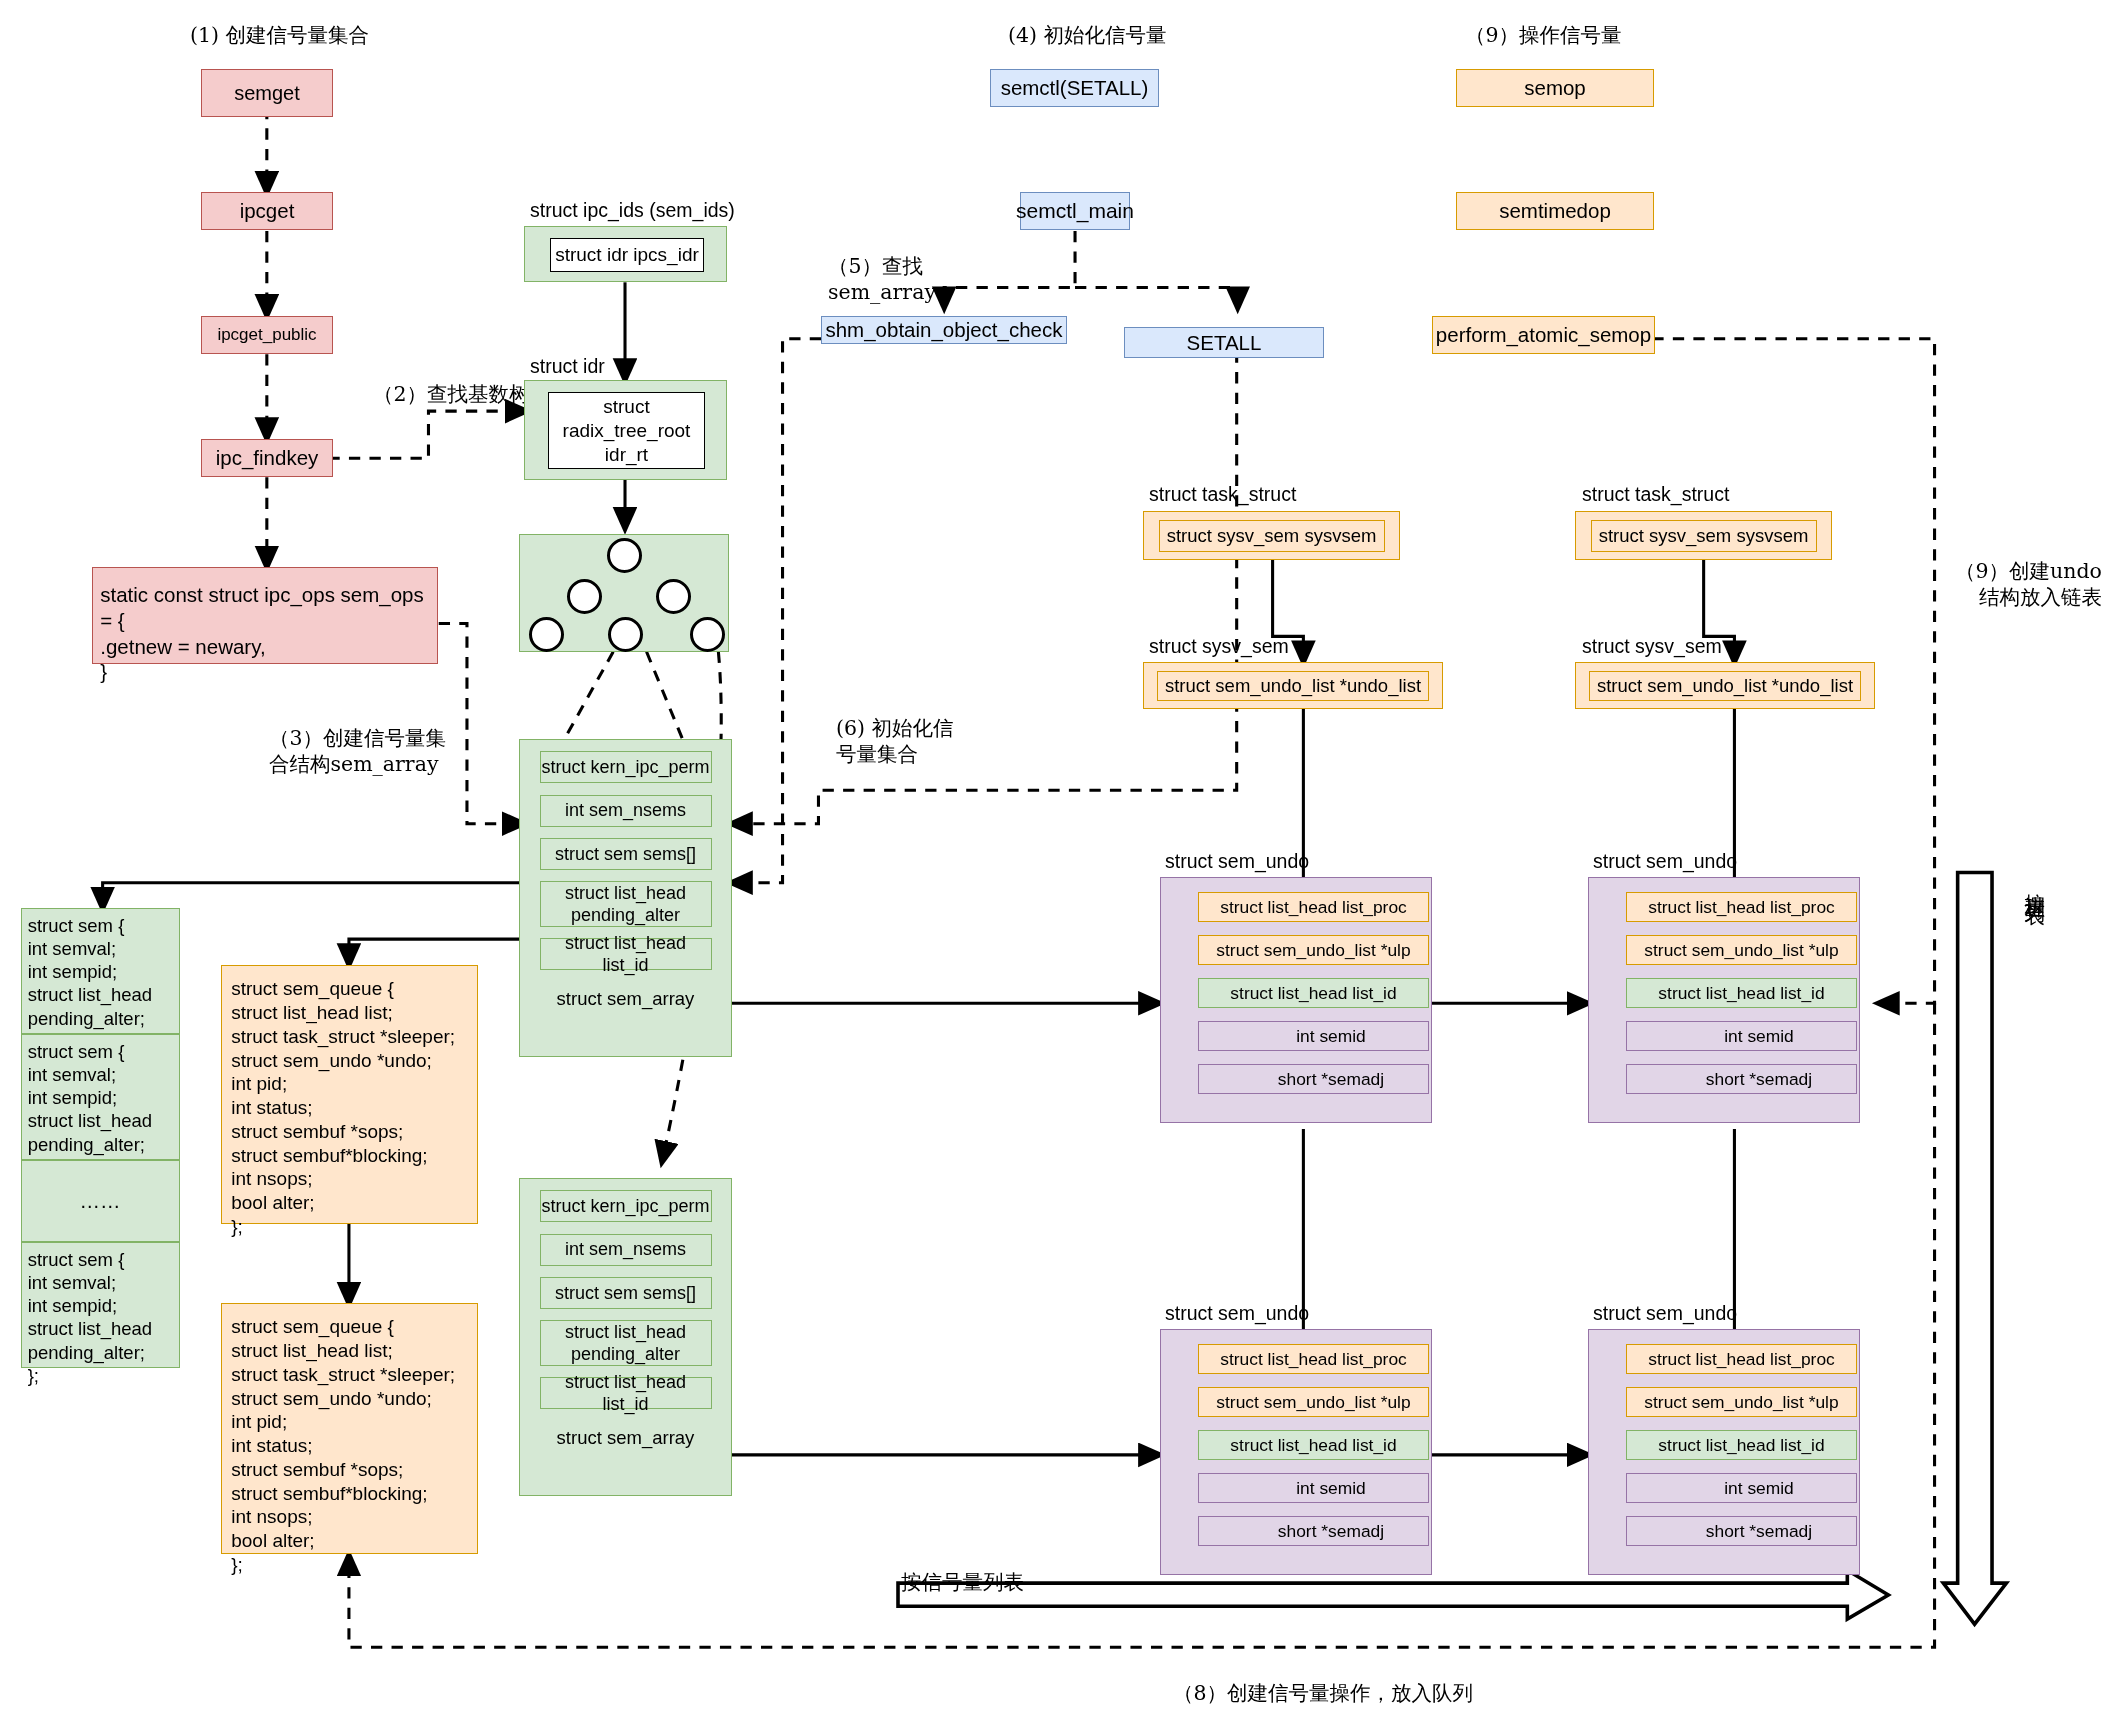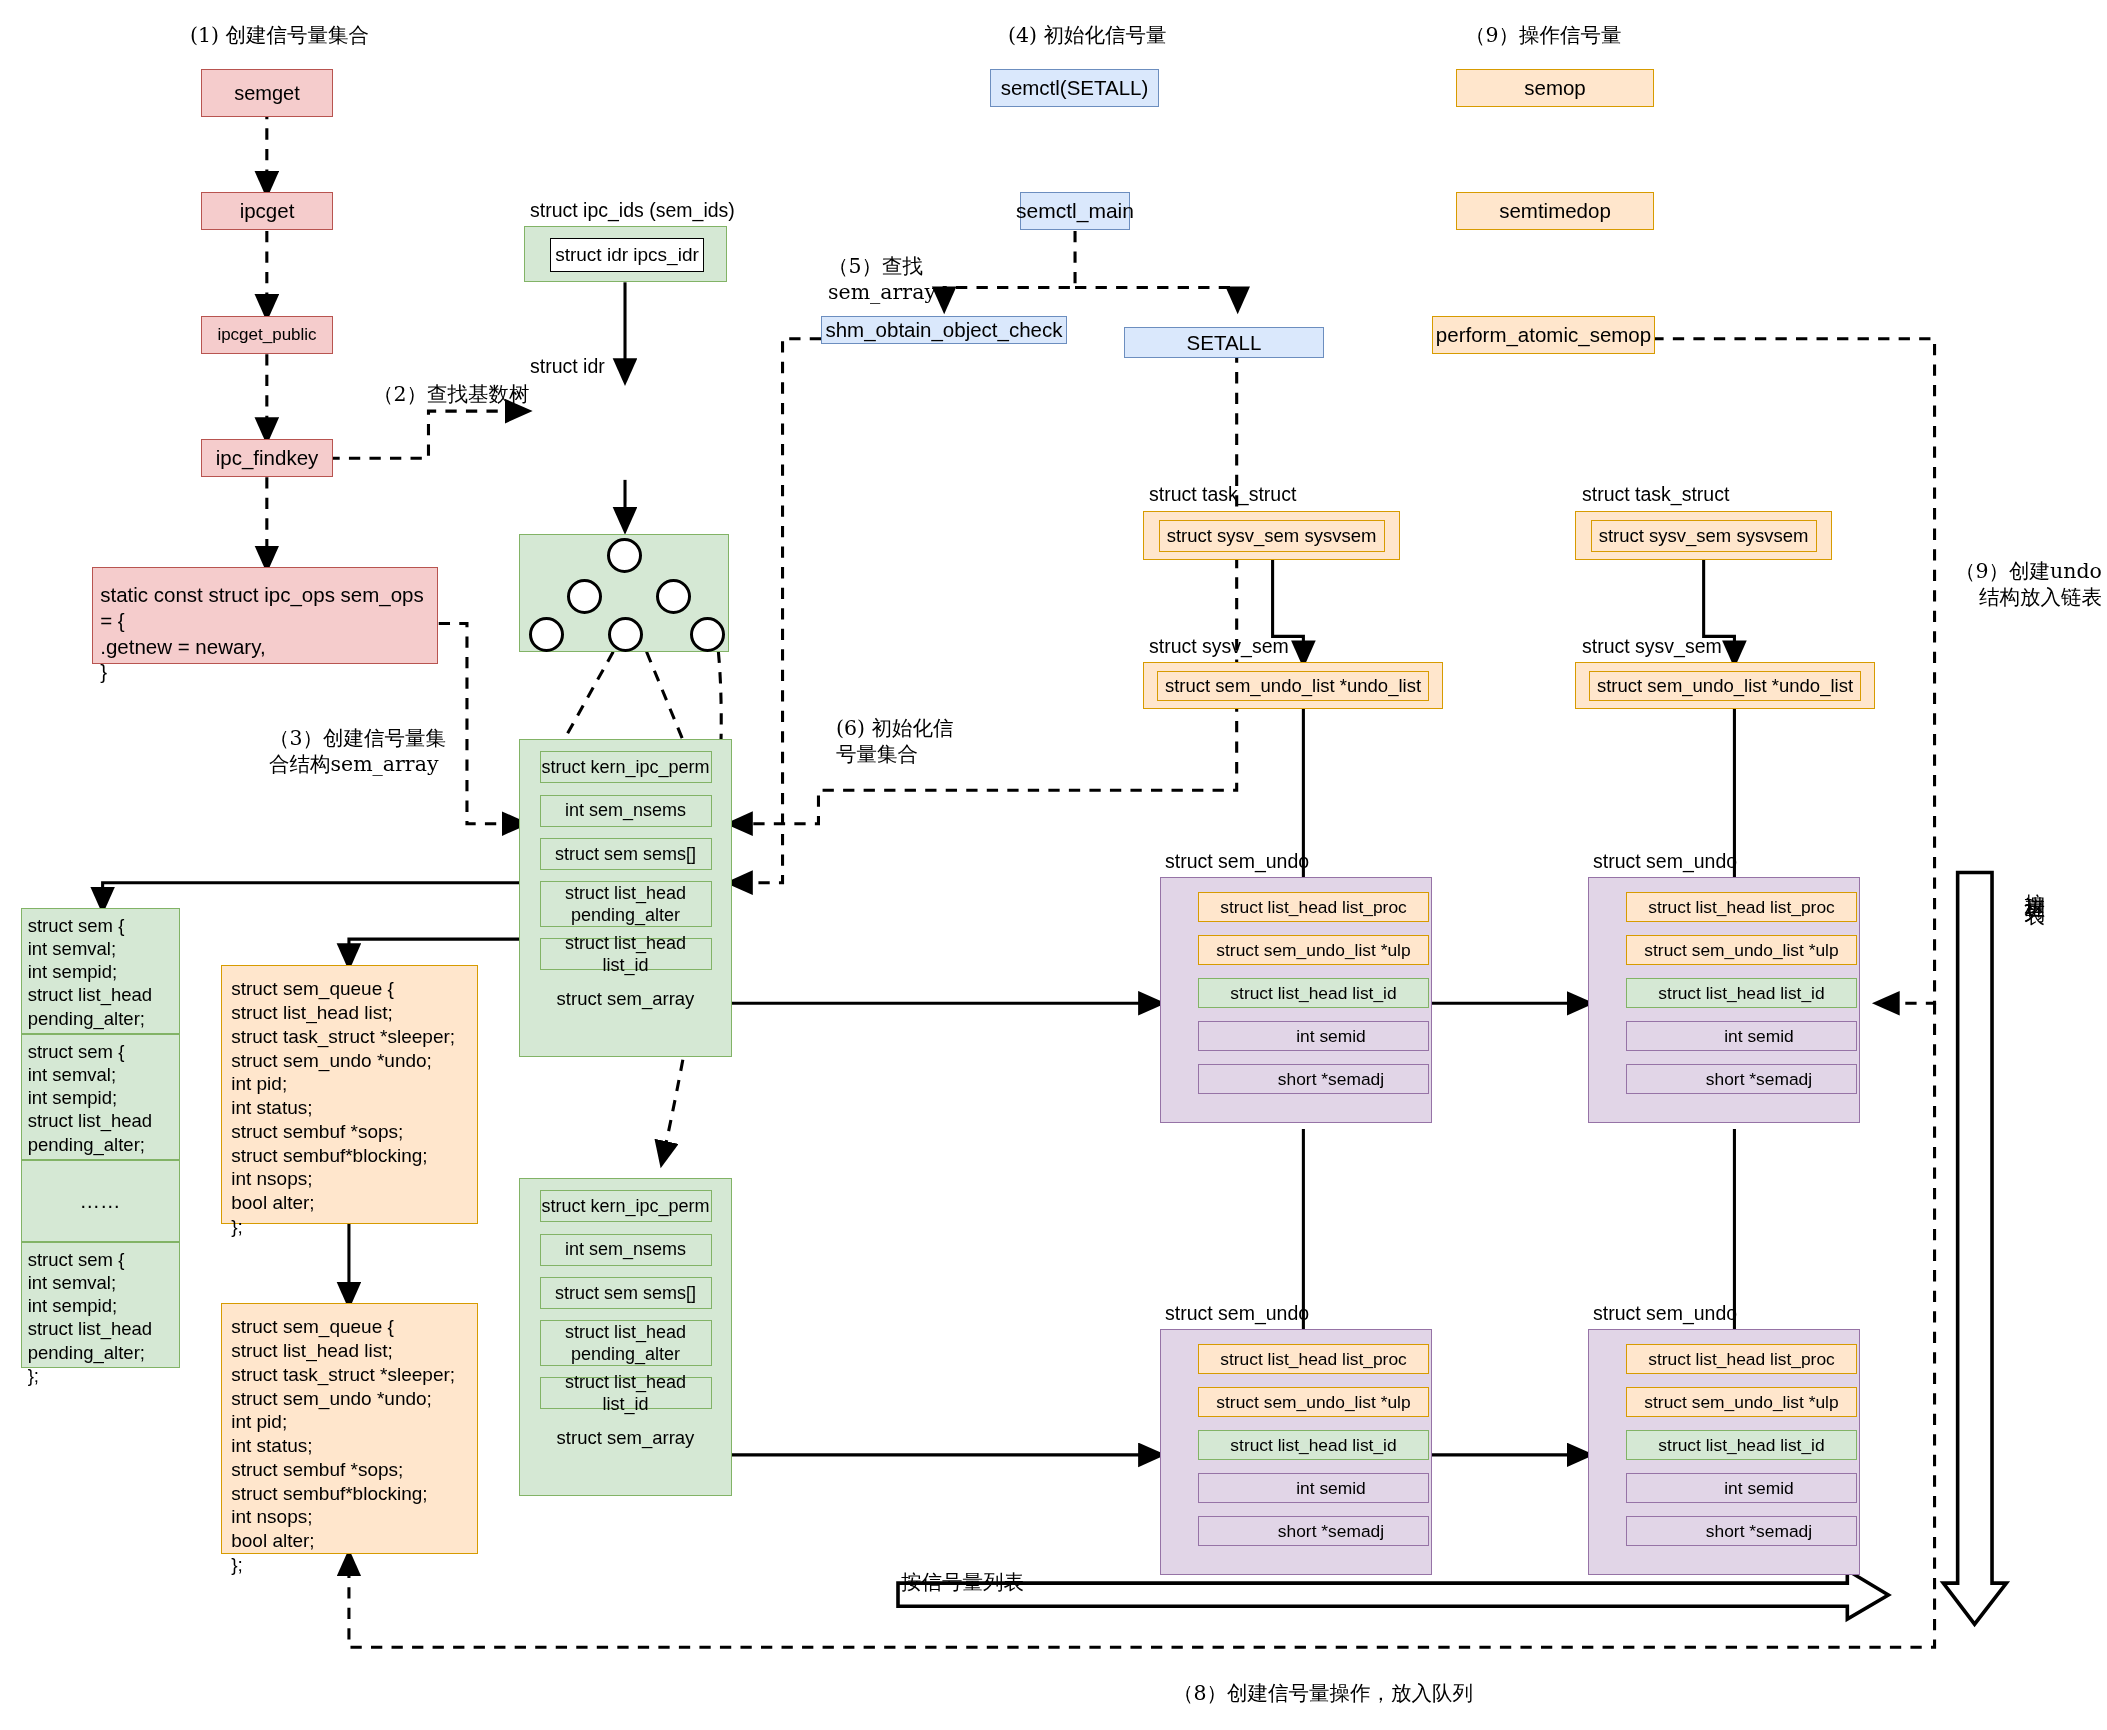--- a/index.html
+++ b/index.html
@@ -127,20 +127,25 @@
   <div class="box pink left" style="left:92px;top:567px;width:346px;height:97px;font-size:20.5px;padding:14.4px 7.2px;">static const struct ipc_ops sem_ops = {
   .getnew = newary,
 }</div>
 
   <div class="lbl" style="left:530px;top:198px;font-size:19.5px;">struct ipc_ids (sem_ids)</div>
   <div class="box green" style="left:524px;top:226px;width:203px;height:56px;">
     <div class="box white" style="left:25px;top:11.3px;width:154px;height:34px;font-size:19px;">struct idr ipcs_idr</div>
   </div>
 
   <div class="lbl" style="left:530px;top:354px;font-size:19.5px;">struct idr</div>
+  <div class="box green" style="left:524px;top:380px;width:203px;height:100px;">
+    <div class="box white" style="left:23px;top:11.3px;width:157px;height:77px;font-size:19px;">struct
+radix_tree_root
+idr_rt</div>
+  </div>
 
   <div class="box greenfill" style="left:519px;top:534px;width:210px;height:118px;"></div>
   <div class="node" style="left:607px;top:538px;width:35px;height:35px;"></div>
   <div class="node" style="left:567px;top:579px;width:35px;height:35px;"></div>
   <div class="node" style="left:656px;top:579px;width:35px;height:35px;"></div>
   <div class="node" style="left:529px;top:617px;width:35px;height:35px;"></div>
   <div class="node" style="left:608px;top:617px;width:35px;height:35px;"></div>
   <div class="node" style="left:690px;top:617px;width:35px;height:35px;"></div>
 
   <div class="box blue" style="left:990px;top:69px;width:169px;height:38px;font-size:20.5px;">semctl(SETALL)</div>

